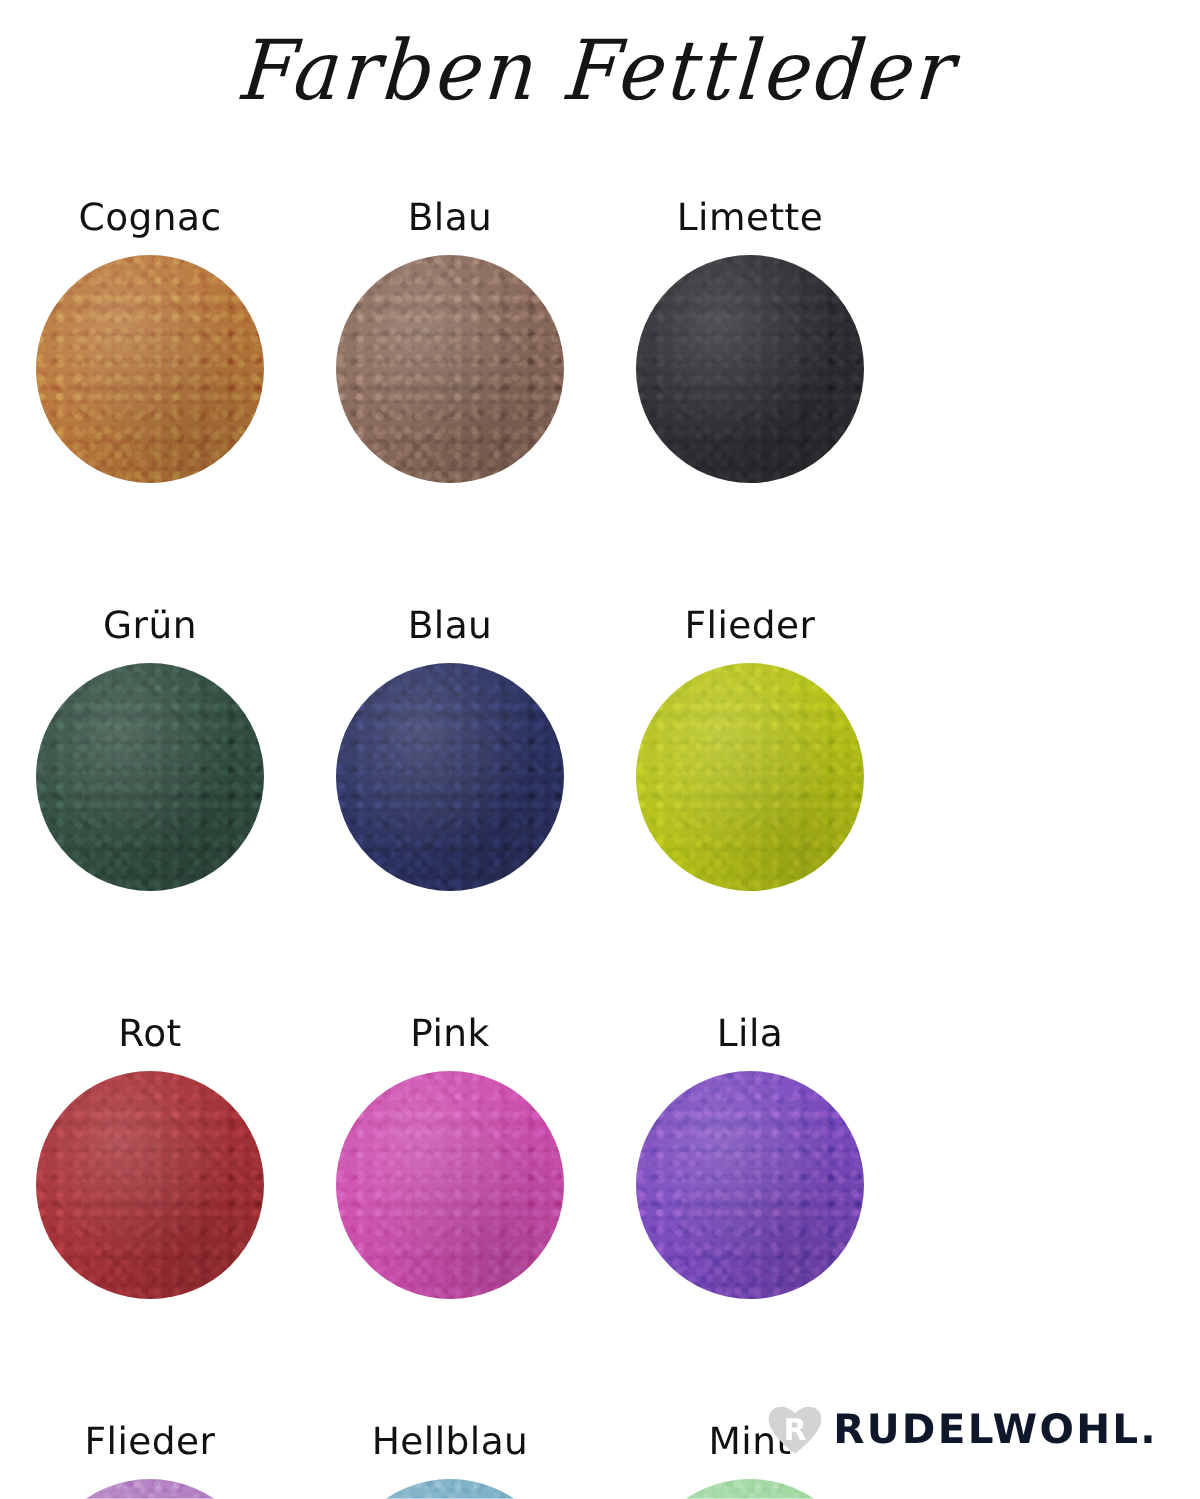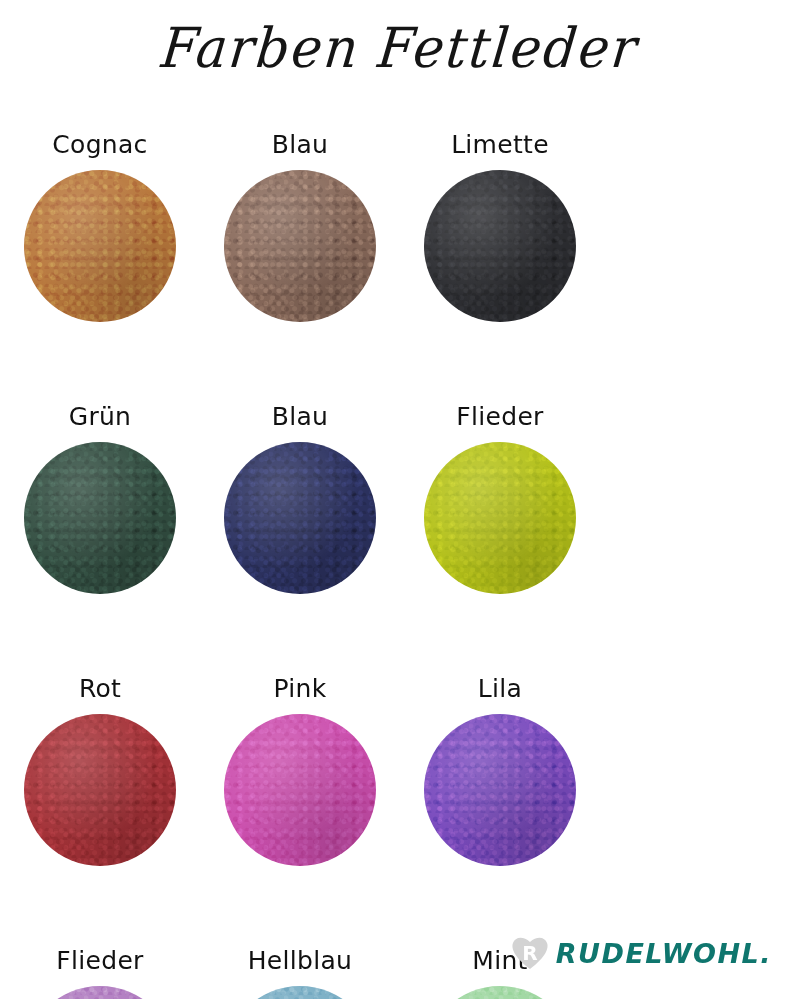--- a/index.html
+++ b/index.html
@@ -224,16 +224,16 @@
       <div class="cell empty"></div>
     </div>
 
   </div>
 
   <div class="logo">
     <svg class="logo-heart" width="40" height="36" viewBox="0 0 40 36">
       <path d="M20 34 C 4 22, 1 13, 3 8 C 5 2, 13 0.5, 20 7 C 27 0.5, 35 2, 37 8 C 39 13, 36 22, 20 34 Z" fill="#d3d3d3"></path>
       <text x="20" y="25" text-anchor="middle" font-family="DejaVu Sans, sans-serif" font-size="20" font-weight="700" fill="#ffffff">R</text>
     </svg>
-    <span class="logo-text" style="color: #0f766e; font-style: italic;">RUDELWOHL.</span>
+    <span class="logo-text" style="color: #0f172a;">RUDELWOHL.</span>
   </div>
 
 </div>
 
 </body></html>

